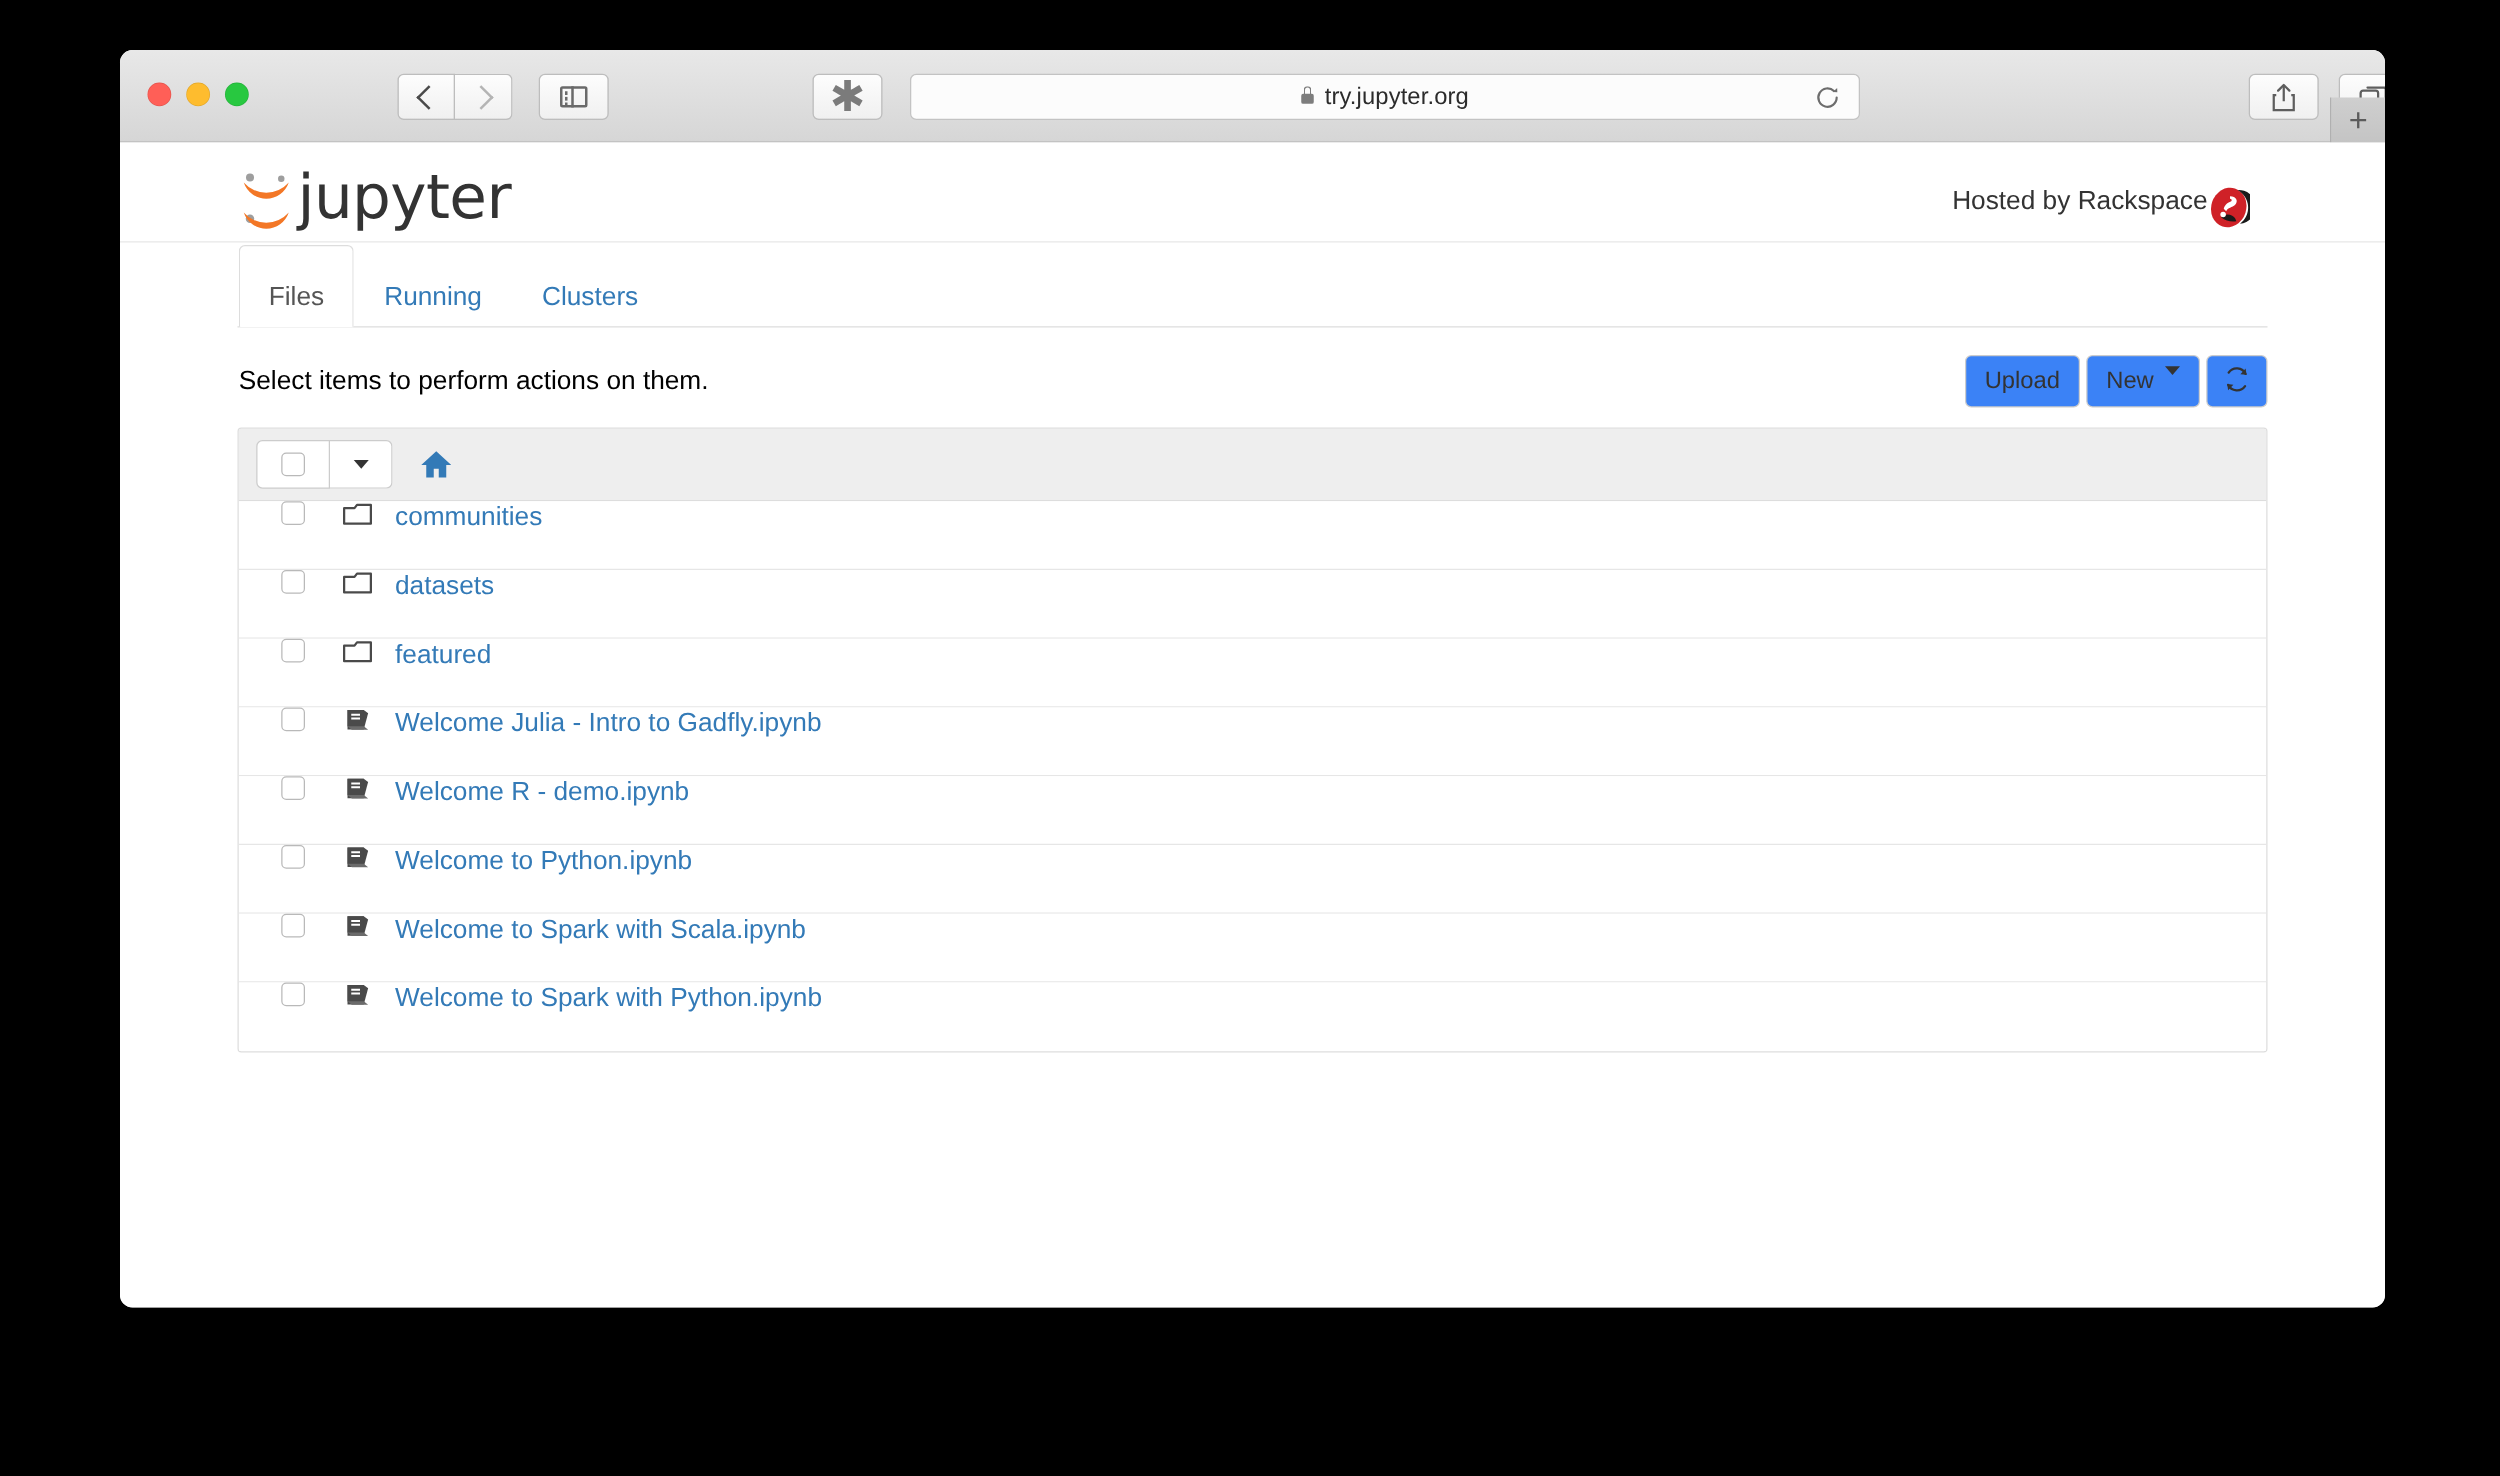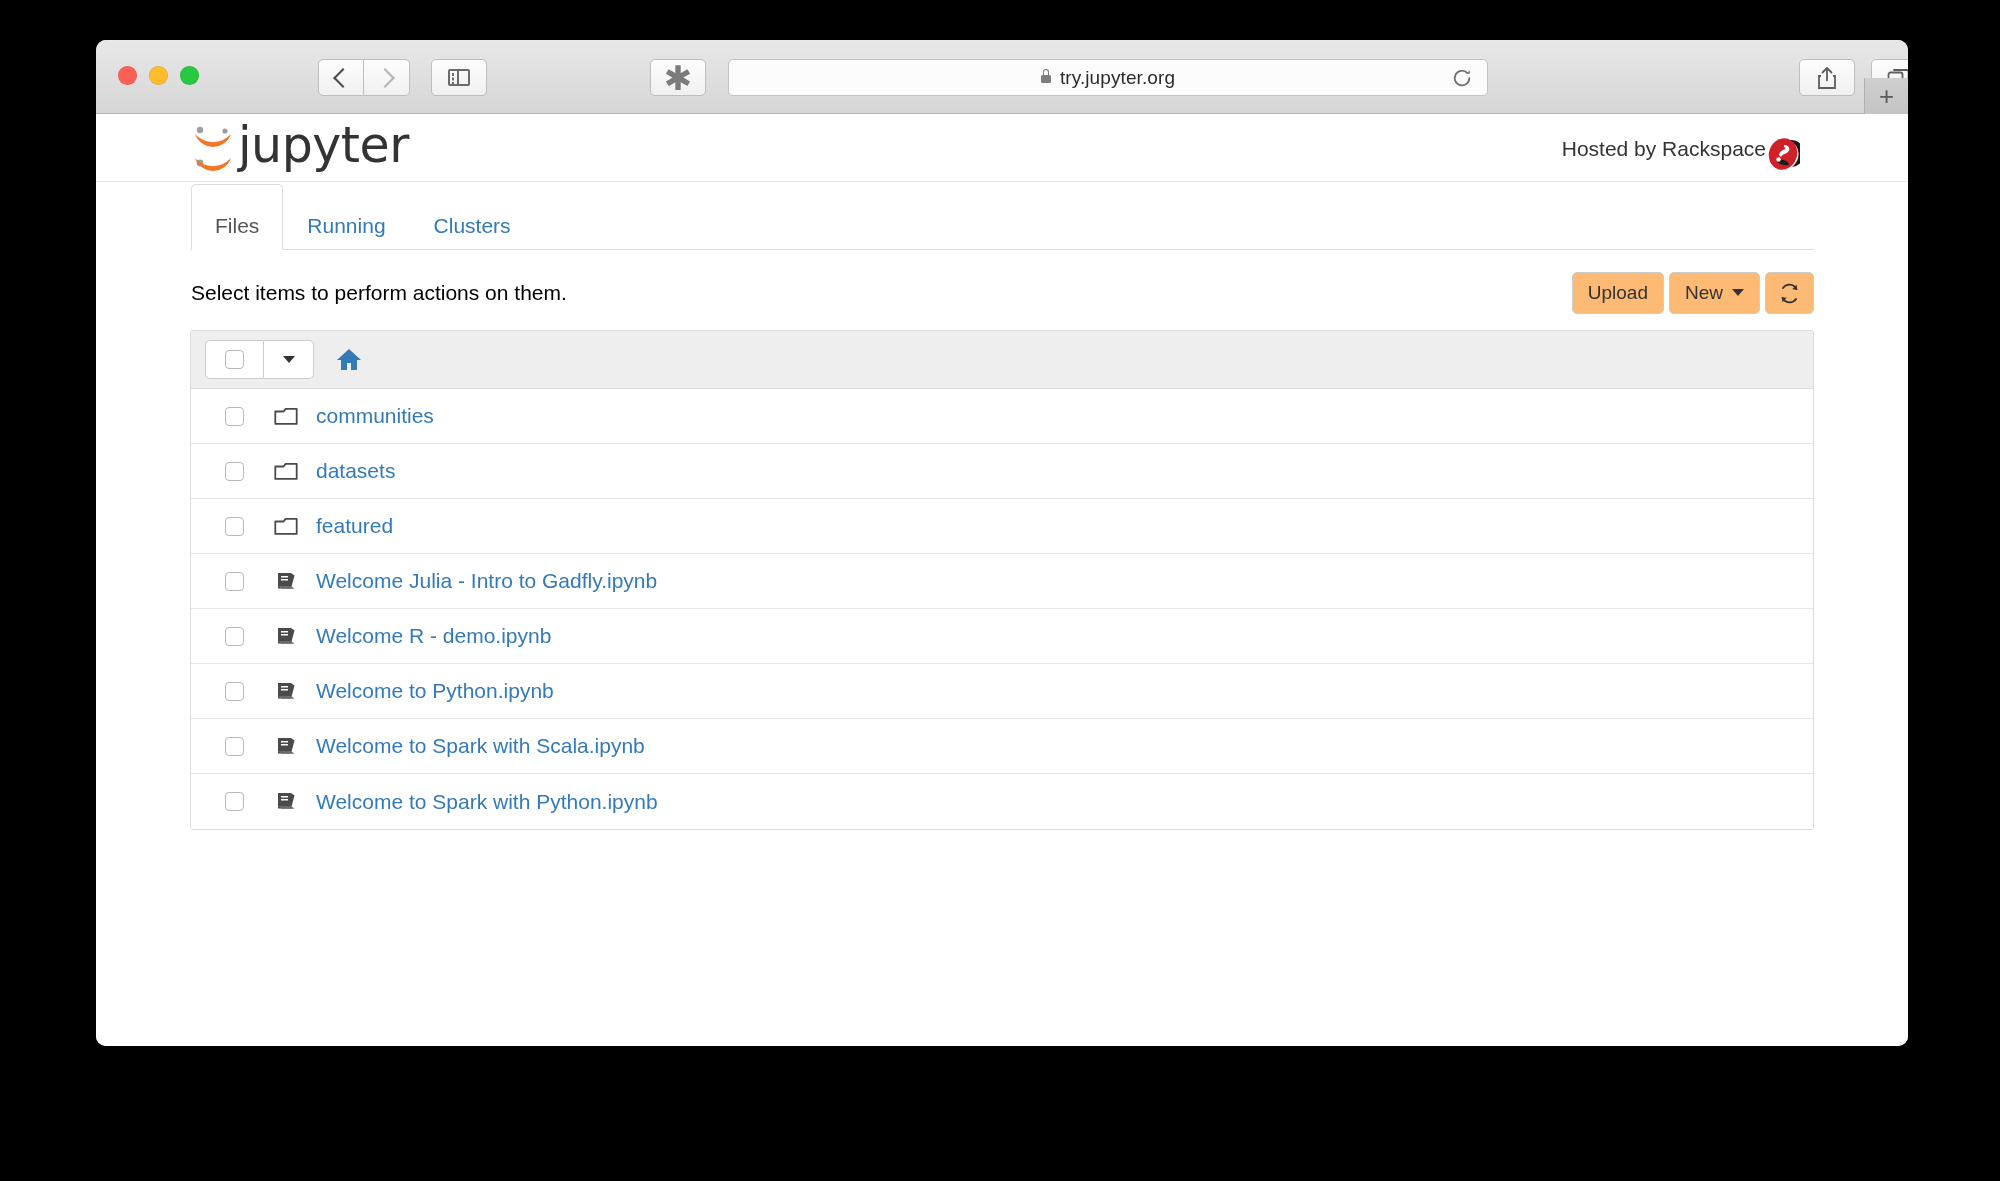--- a/index.html
+++ b/index.html
@@ -185,20 +185,21 @@
     background: #ffffff;
     height: 932px;
     overflow: hidden;
   }
 
   .jp-header {
     position: relative;
     height: 68px;
     border-bottom: 1px solid #e7e7e7;
     box-sizing: border-box;
+    margin-top: 12px;
   }
 
   .logo-wrap {
     position: absolute;
     left: 94px;
     top: 6px;
     display: flex;
     align-items: center;
     gap: 2px;
   }
@@ -275,28 +276,28 @@
   }
   .toolbar-actions {
     display: flex;
     align-items: stretch;
     gap: 5px;
   }
   .btn {
     font-size: 19px;
     font-family: "Liberation Sans", sans-serif;
     color: #333333;
-    background: #fdba74;
+    background: #3b82f6;
     border: 1px solid #cccccc;
     border-radius: 5px;
     padding: 8px 15px 9px 15px;
     line-height: 23px;
     cursor: default;
     display: flex;
-    align-items: center;
+    align-items: flex-start;
     gap: 9px;
     box-sizing: border-box;
   }
   .caret {
     width: 0; height: 0;
     border-left: 6px solid transparent;
     border-right: 6px solid transparent;
     border-top: 7px solid #333333;
     display: inline-block;
   }
@@ -345,21 +346,21 @@
     border-radius: 4px;
     background: #ffffff;
     box-sizing: border-box;
     display: inline-block;
   }
   .home-icon { margin-left: 22px; display: flex; align-items: center; }
 
   .fl-row {
     height: 55px;
     display: flex;
-    align-items: center;
+    align-items: flex-start;
     border-bottom: 1px solid #e6e6e6;
     padding-left: 14px;
     background: #ffffff;
     box-sizing: border-box;
   }
   .fl-row:last-child { border-bottom: none; }
   .fl-cb {
     width: 59px;
     display: flex;
     align-items: center;

